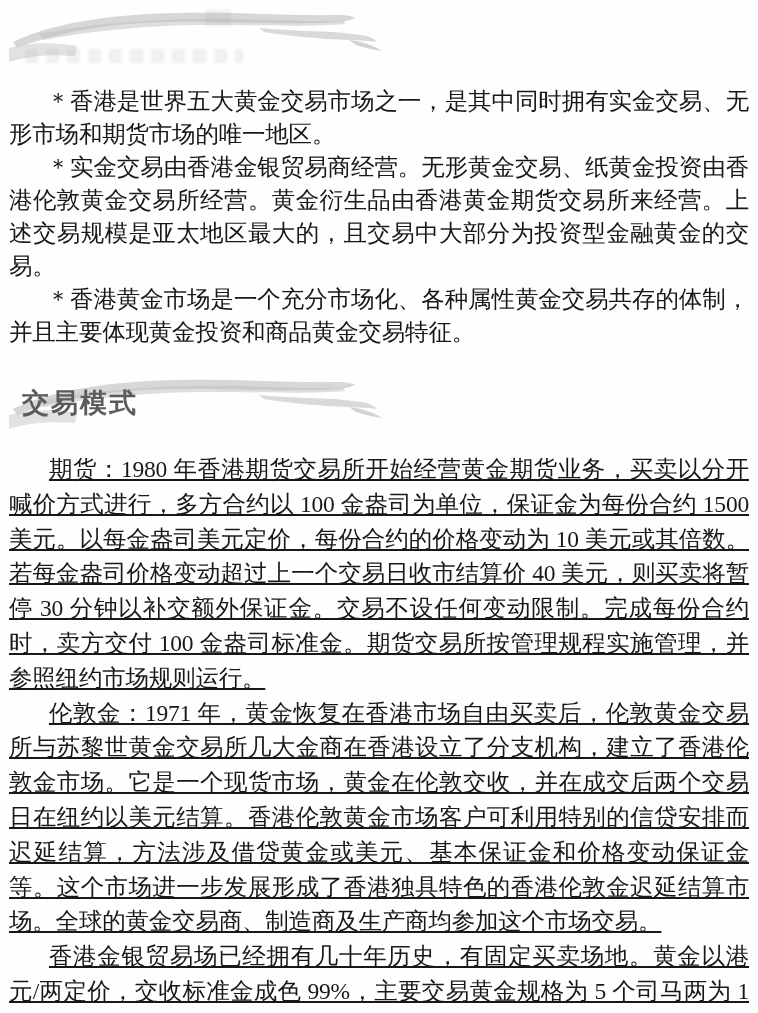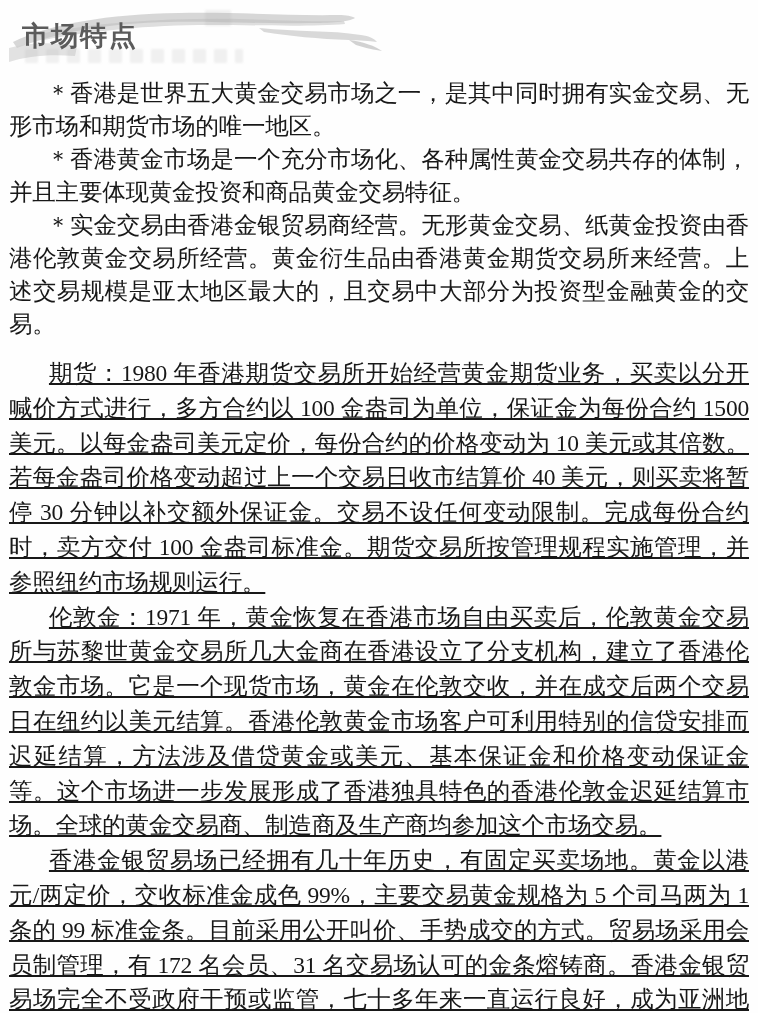--- a/index.html
+++ b/index.html
@@ -62,21 +62,21 @@
   }
   .show-through.tiny {
     left: 196px;
     top: 6px;
     width: 26px;
     height: 16px;
     background: rgba(170,170,170,0.30);
   }
 
   
-  .paras { margin-top: 15px; }
+  .paras { margin-top: 23px; }
   .para {
     font-size: 23.5px;
     text-align: justify;
     letter-spacing: -0.2px;
   }
   .sec1 .para {
     line-height: 33px;
     text-indent: 1.6em;
   }
   .sec2 .para {
@@ -94,30 +94,39 @@
     <div class="heading-block first">
       <svg class="brush" viewBox="0 0 420 58" aria-hidden="true">
         <path d="M4 38 C 40 20 100 10 170 9 C 230 8 280 12 330 11 C 337 11 343 12 346 14 C 340 18 320 19 300 19 C 250 20 200 17 160 18 C 100 19 50 28 8 44 Z" fill="#c9c9c9" opacity="0.75"></path>
         <path d="M30 30 C 90 18 160 14 230 15 C 270 16 310 18 335 17 L 336 20 C 300 23 250 21 200 21 C 140 21 80 27 35 36 Z" fill="#bdbdbd" opacity="0.5"></path>
         <path d="M250 24 C 290 28 320 26 352 31 C 360 32 366 35 368 38 C 360 37 350 36 340 36 C 310 35 280 32 255 28 Z" fill="#c4c4c4" opacity="0.65"></path>
         <path d="M340 36 C 355 38 366 42 373 47 C 366 46 356 44 347 41 Z" fill="#bfbfbf" opacity="0.7"></path>
         <path d="M0 44 C 20 38 45 38 68 42 L 66 52 C 40 50 18 52 0 58 Z" fill="#cfcfcf" opacity="0.6"></path>
       </svg>
       <div class="show-through tiny"></div>
       <div class="show-through"></div>
-      <h2 class="heading-text">市场特点</h2>
     </div>
     <div class="paras">
       <p class="para">＊香港是世界五大黄金交易市场之一，是其中同时拥有实金交易、无形市场和期货市场的唯一地区。</p>
+      <p class="para">＊实金交易由香港金银贸易商经营。无形黄金交易、纸黄金投资由香港伦敦黄金交易所经营。黄金衍生品由香港黄金期货交易所来经营。上述交易规模是亚太地区最大的，且交易中大部分为投资型金融黄金的交易。</p>
       <p class="para">＊香港黄金市场是一个充分市场化、各种属性黄金交易共存的体制，并且主要体现黄金投资和商品黄金交易特征。</p>
-      <p class="para">＊实金交易由香港金银贸易商经营。无形黄金交易、纸黄金投资由香港伦敦黄金交易所经营。黄金衍生品由香港黄金期货交易所来经营。上述交易规模是亚太地区最大的，且交易中大部分为投资型金融黄金的交易。</p>
     </div>
   </section>
 
   <section class="sec2">
+    <div class="heading-block second">
+      <svg class="brush" viewBox="0 0 420 58" aria-hidden="true">
+        <path d="M4 38 C 40 20 100 10 170 9 C 230 8 280 12 330 11 C 337 11 343 12 346 14 C 340 18 320 19 300 19 C 250 20 200 17 160 18 C 100 19 50 28 8 44 Z" fill="#c9c9c9" opacity="0.75"></path>
+        <path d="M30 30 C 90 18 160 14 230 15 C 270 16 310 18 335 17 L 336 20 C 300 23 250 21 200 21 C 140 21 80 27 35 36 Z" fill="#bdbdbd" opacity="0.5"></path>
+        <path d="M250 24 C 290 28 320 26 352 31 C 360 32 366 35 368 38 C 360 37 350 36 340 36 C 310 35 280 32 255 28 Z" fill="#c4c4c4" opacity="0.65"></path>
+        <path d="M340 36 C 355 38 366 42 373 47 C 366 46 356 44 347 41 Z" fill="#bfbfbf" opacity="0.7"></path>
+        <path d="M0 44 C 20 38 45 38 68 42 L 66 52 C 40 50 18 52 0 58 Z" fill="#cfcfcf" opacity="0.6"></path>
+      </svg>
+      <h2 class="heading-text">交易模式</h2>
+    </div>
     <div class="paras">
       <p class="para">期货：1980 年香港期货交易所开始经营黄金期货业务，买卖以分开喊价方式进行，多方合约以 100 金盎司为单位，保证金为每份合约 1500 美元。以每金盎司美元定价，每份合约的价格变动为 10 美元或其倍数。若每金盎司价格变动超过上一个交易日收市结算价 40 美元，则买卖将暂停 30 分钟以补交额外保证金。交易不设任何变动限制。完成每份合约时，卖方交付 100 金盎司标准金。期货交易所按管理规程实施管理，并参照纽约市场规则运行。</p>
       <p class="para">伦敦金：1971 年，黄金恢复在香港市场自由买卖后，伦敦黄金交易所与苏黎世黄金交易所几大金商在香港设立了分支机构，建立了香港伦敦金市场。它是一个现货市场，黄金在伦敦交收，并在成交后两个交易日在纽约以美元结算。香港伦敦黄金市场客户可利用特别的信贷安排而迟延结算，方法涉及借贷黄金或美元、基本保证金和价格变动保证金等。这个市场进一步发展形成了香港独具特色的香港伦敦金迟延结算市场。全球的黄金交易商、制造商及生产商均参加这个市场交易。</p>
       <p class="para">香港金银贸易场已经拥有几十年历史，有固定买卖场地。黄金以港元/两定价，交收标准金成色 99%，主要交易黄金规格为 5 个司马两为 1 条的 99 标准金条。目前采用公开叫价、手势成交的方式。贸易场采用会员制管理，有 172 名会员、31 名交易场认可的金条熔铸商。香港金银贸易场完全不受政府干预或监管，七十多年来一直运行良好，成为亚洲地区深受交易商、金饰商、长线投资人士及投机人士认可的交易场所。</p>
     </div>
   </section>
 
 </div>
 
 </body></html>

